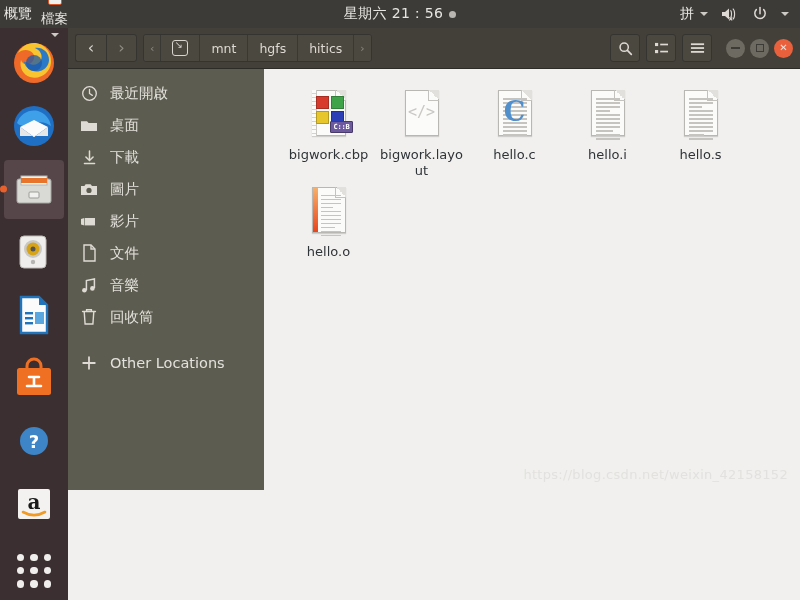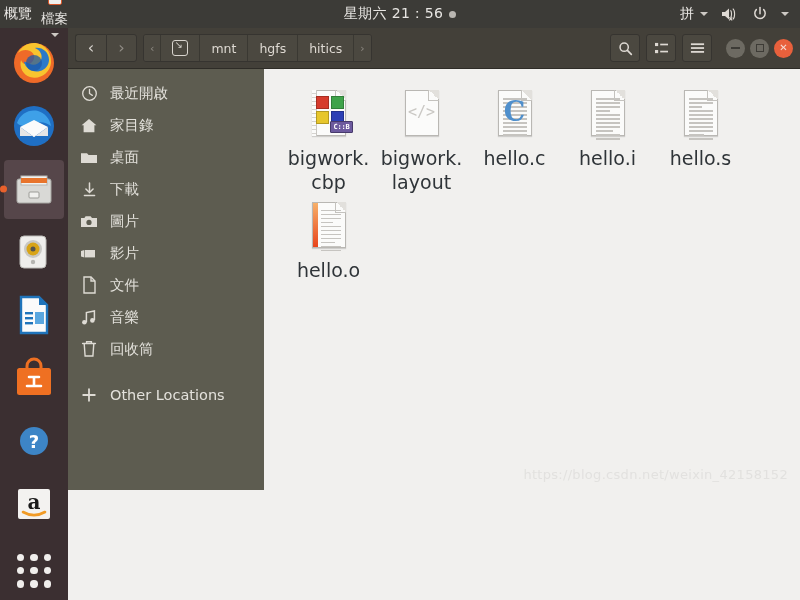--- a/index.html
+++ b/index.html
@@ -122,21 +122,21 @@
   
   .content { flex:1; background:#f1f0ee; position:relative;
     padding:14px 10px 0 18px; }
   .grid { display:flex; flex-wrap:wrap; align-content:flex-start; }
   .file {
     width:93px; padding-top:6px; display:flex; flex-direction:column;
     align-items:center; gap:6px;
   }
   .file-ico { width:48px; height:52px; position:relative; }
   .file-name {
-    font-size:19px; color:#2f3438; text-align:center; line-height:1.25;
+    font-size:13px; color:#2f3438; text-align:center; line-height:1.25;
     width:86px; word-break:break-word;
   }
 
   
   .sheet {
     position:absolute; left:7px; top:1px; width:34px; height:46px;
     background:#fbfbfa; border:1px solid #b9b7b3;
     box-shadow:0 1px 1px rgba(0,0,0,.14);
   }
   .fold {
@@ -371,28 +371,20 @@
         <div class="side-item">
           <span class="side-ico">
             <svg width="17" height="17" viewBox="0 0 18 18">
               <circle cx="9" cy="9" r="7.2" stroke="#dedbd4" stroke-width="1.4" fill="none"></circle>
               <path d="M9 4.6V9l3 2" stroke="#dedbd4" stroke-width="1.4" fill="none" stroke-linecap="round"></path>
             </svg>
           </span>
           <span class="side-label">最近開啟</span>
         </div>
 
-        <div class="side-item">
-          <span class="side-ico">
-            <svg width="18" height="17" viewBox="0 0 18 17">
-              <path d="M9 2L1.6 8.3h2v6.9h10.8V8.3h2z" fill="#dedbd4"></path>
-            </svg>
-          </span>
-          <span class="side-label">家目錄</span>
-        </div>
 
         <div class="side-item">
           <span class="side-ico">
             <svg width="18" height="15" viewBox="0 0 18 15">
               <path d="M1 3.2h6l1.6 1.8H17V13H1z" fill="#dedbd4"></path>
             </svg>
           </span>
           <span class="side-label">桌面</span>
         </div>
 

